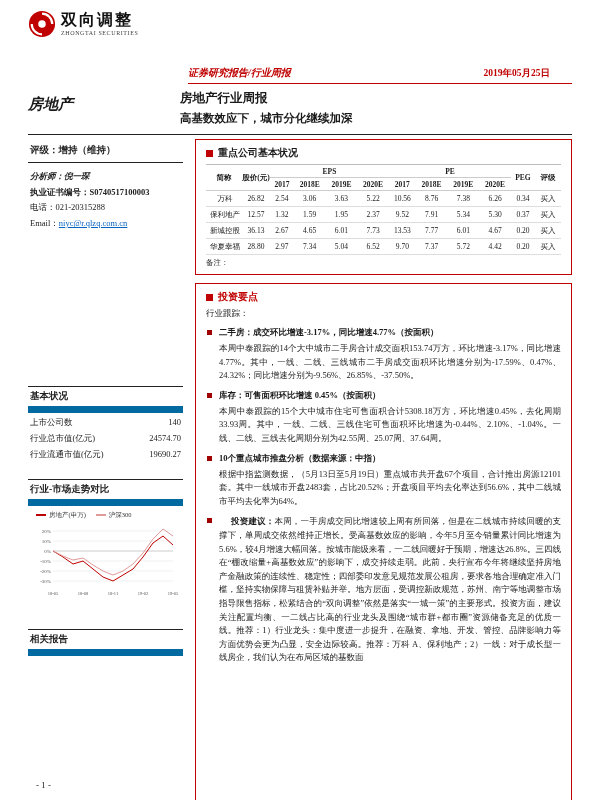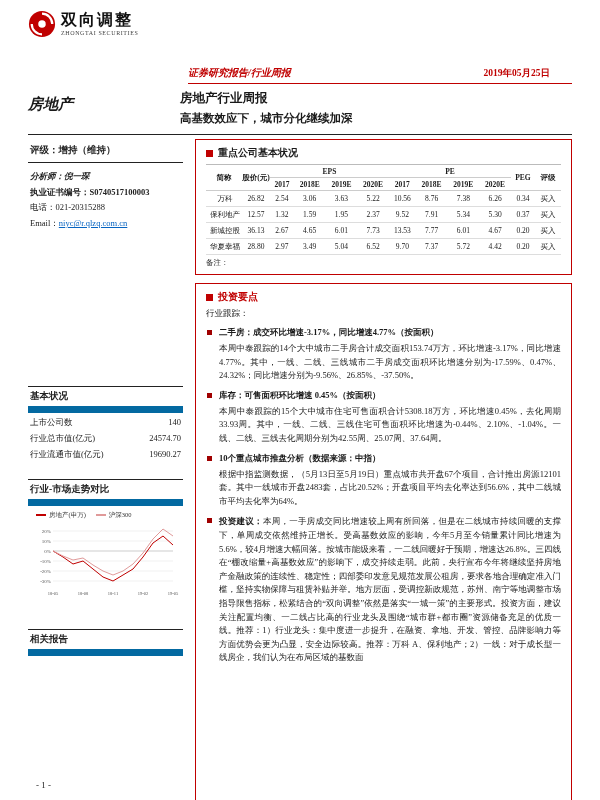--- a/index.html
+++ b/index.html
@@ -56,21 +56,21 @@
   .kc-table td { padding:2.5px 0; border-bottom:1px solid #ddd; }
   .kc-table .cname { text-align:center; padding-left:2px; }
   .w-name { width:36px; } .w-price { width:28px; } .w-peg { width:24px; } .w-rate { width:26px; }
   .note { font-size:7.5px; margin-top:3px; }
   .points-box { min-height:582px; }
   .tracking { margin:2px 0 7px 0; }
   .pt { position:relative; padding-left:13px; margin-bottom:7px; }
   .bsq { position:absolute; left:1px; top:3px; width:5px; height:5px; background:#a00000; }
   .pt-head { font-weight:bold; margin-bottom:3px; }
   .pt-body { text-align:justify; line-height:1.6; }
-  .advice-bold { font-weight:bold; }
+  .advice-bold { font-weight:bold;margin-left:12px; }
   .pgfoot { position:absolute; left:36px; bottom:10px; font-size:9px; color:#222; }
 </style>
 </head>
 <body>
 
 <div class="page">
 
   <div class="hdr">
     <div class="hdr-top">
       <div class="logo">
@@ -242,21 +242,21 @@
                 <td>7.77</td>
                 <td>6.01</td>
                 <td>4.67</td>
                 <td>0.20</td>
                 <td>买入</td>
               </tr>
               <tr>
                 <td class="cname">华夏幸福</td>
                 <td>28.80</td>
                 <td>2.97</td>
-                <td>3.49</td>
+                <td>7.34</td>
                 <td>5.04</td>
                 <td>6.52</td>
                 <td>9.70</td>
                 <td>7.37</td>
                 <td>5.72</td>
                 <td>4.42</td>
                 <td>0.20</td>
                 <td>买入</td>
               </tr>
             </tbody>

